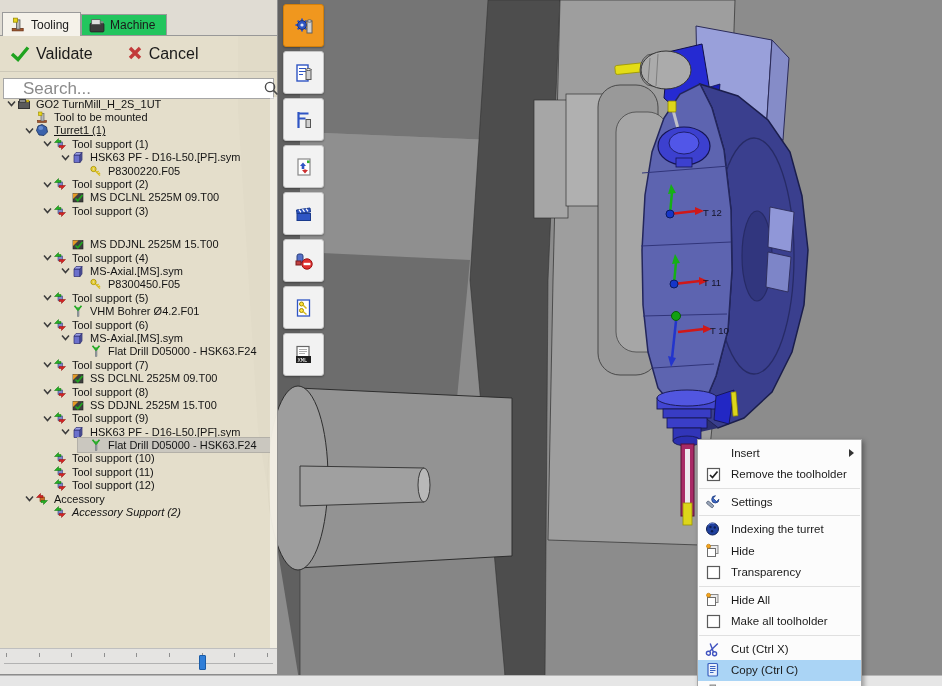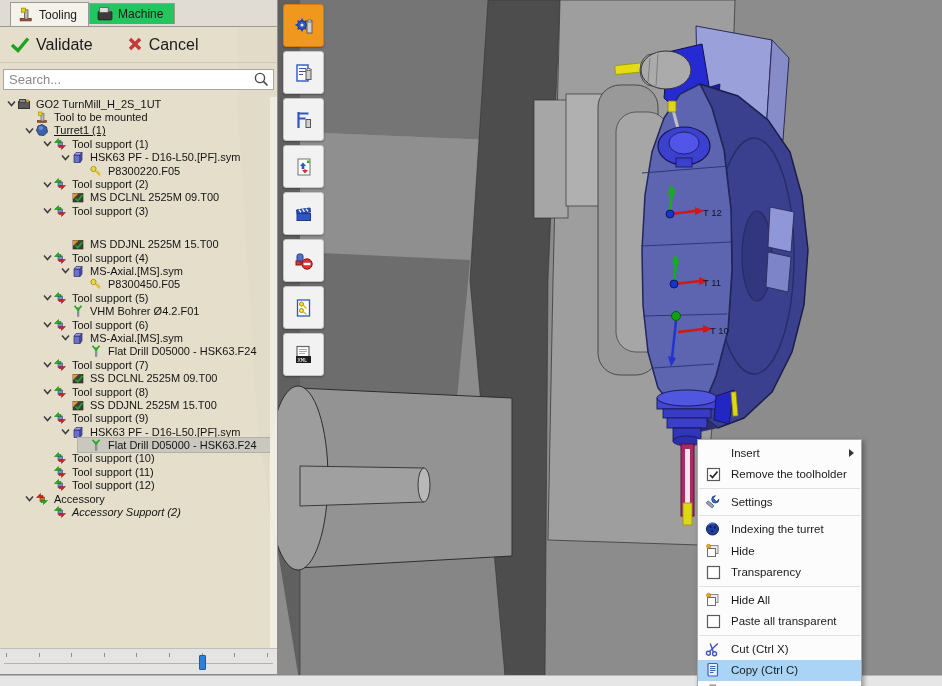--- a/index.html
+++ b/index.html
@@ -7,33 +7,33 @@
        font-family:"Liberation Sans",sans-serif;-webkit-font-smoothing:antialiased;}
   svg{display:block;}
   
   #scene{position:absolute;left:0;top:0;z-index:1;}
   
   .statusbar{position:absolute;left:0;top:675px;width:942px;height:11px;background:#e6e6e6;
              border-top:1px solid #b5b5b5;z-index:2;}
   
   .panel{position:absolute;left:0;top:0;width:278px;height:674px;z-index:4;
          background:rgba(235,228,208,0.93);border-right:1px solid #8f8f8f;box-sizing:border-box;}
-  .tabbar{height:27px;display:flex;align-items:center;background:rgba(223,220,213,0.85);
-          border-bottom:1px solid #989898;padding-left:10px;box-sizing:border-box;}
+  .tabbar{height:36px;display:flex;align-items:flex-end;background:rgba(223,220,213,0.85);
+          border-bottom:1px solid #989898;padding-left:2px;box-sizing:border-box;}
   .tab{display:flex;align-items:center;gap:5px;padding:0 11px 0 7px;font-size:12px;color:#1a1a1a;
        border:1px solid #9a9a9a;border-bottom:none;background:#22c55e;height:21px;box-sizing:border-box;}
   .tab.active{background:#f5f2ea;height:24px;position:relative;top:1px;}
   .actions{display:flex;align-items:center;height:35px;border-bottom:1px solid #cdc8b8;}
   .act{display:flex;gap:6px;font-size:16px;color:#1a1a1a;}
   .act.validate{margin-left:10px;}
   .act.cancel{margin-left:34px;}
   .searchbox{margin:6px 3px 0 3px;height:21px;background:#fff;border:1px solid #a6a6a6;
              display:flex;align-items:center;box-sizing:border-box;}
-  .searchbox input{flex:1;border:none;outline:none;background:transparent;font-size:13px;
-                   padding:0 5px;color:#333;font-family:"Liberation Sans",sans-serif;}
+  .searchbox input{flex:1;border:none;outline:none;background:transparent;font-size:17px;
+                   padding:0 19px;color:#333;font-family:"Liberation Sans",sans-serif;}
   .searchbox input::placeholder{color:#8a8a8a;}
   .searchbox .mag{flex:0 0 18px;margin-right:2px;}
   .tree{position:absolute;left:0;top:97px;right:7px;bottom:26px;overflow:hidden;
         font-size:11px;color:#141414;}
   .trow{display:flex;align-items:center;height:13.4px;white-space:nowrap;}
   .trow.selected{background:#cac7bf;outline:1px solid #b3b0a8;}
   .chev{width:11px;height:11px;flex:0 0 11px;display:flex;align-items:center;justify-content:center;}
   .ticon{width:13px;height:12px;flex:0 0 13px;margin:0 3px 0 1px;display:flex;align-items:center;}
   .tlabel{padding:0 2px;}
   .vscroll{position:absolute;right:0;top:97px;width:7px;bottom:26px;background:rgba(255,255,255,0.45);}
@@ -790,21 +790,21 @@
         </svg>
       </span>
       <span class="mlabel">Hide All</span>
     </div>
     <div class="mitem">
       <span class="micon">
         <svg width="15" height="15" viewBox="0 0 15 15">
           <rect x="1.5" y="1.5" width="12" height="12" fill="#fff" stroke="#5a5a5a" stroke-width="1.2"></rect>
         </svg>
       </span>
-      <span class="mlabel">Paste all transparent</span>
+      <span class="mlabel">Make all toolholder</span>
     </div>
     <div class="msep"></div>
     <div class="mitem">
       <span class="micon">
         <svg width="16" height="16" viewBox="0 0 16 16">
           <circle cx="3.4" cy="12.2" r="2" fill="none" stroke="#4053c0" stroke-width="1.4"></circle>
           <circle cx="9.6" cy="12.8" r="2" fill="none" stroke="#4053c0" stroke-width="1.4"></circle>
           <path d="M4.6 10.6 L12.8 2.4 M8.4 11 L5.2 2.4" stroke="#4053c0" stroke-width="1.4" fill="none"></path>
         </svg>
       </span>

